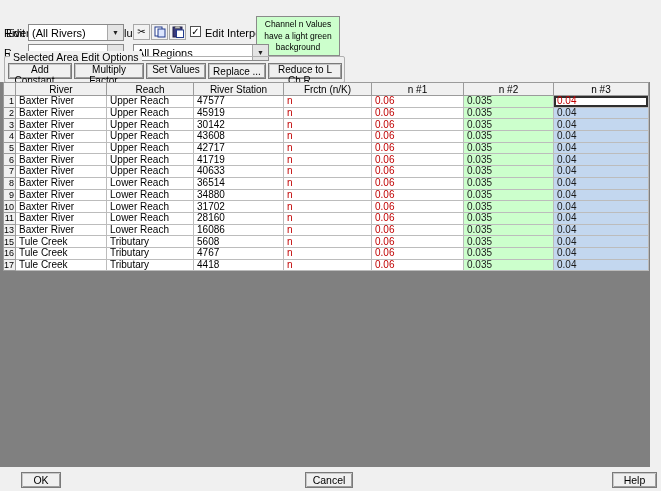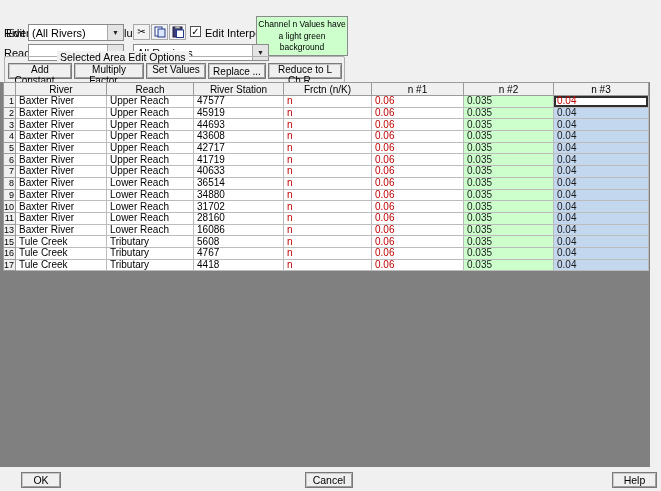--- a/index.html
+++ b/index.html
@@ -18,25 +18,25 @@
     display:flex;align-items:center;justify-content:center;font-size:7px;color:#222;}
   .lbl{font-size:11px;}
   
   .tool{width:17px;height:16px;box-sizing:border-box;border:1px solid #a8a8a8;background:#f2f2f2;
     display:flex;align-items:center;justify-content:center;padding:0;}
   .tool svg{display:block;}
   
   .cb{width:11px;height:11px;box-sizing:border-box;border:1px solid #505050;background:#fff;
     font-size:10px;line-height:9px;text-align:center;color:#000;}
   
-  #note{left:256px;top:16px;width:92px;height:40px;box-sizing:border-box;border:1px solid #8a8a8a;
+  #note{left:256px;top:16px;width:84px;height:40px;box-sizing:border-box;border:1px solid #8a8a8a;
     background:#ccffcc;font-size:8.5px;line-height:11.5px;text-align:center;padding-top:2px;overflow:hidden;}
   
   #groupbox{left:4px;top:56px;width:341px;height:27px;box-sizing:border-box;border:1px solid #b0b0b0;border-radius:2px;}
-  #group-label{left:10px;top:51px;background:#f0f0f0;padding:0 3px;font-size:10.5px;margin-left:47px;}
+  #group-label{left:10px;top:51px;background:#f0f0f0;padding:0 3px;font-size:10.5px;}
   #edit-buttons{left:8px;top:63px;width:334px;display:flex;justify-content:space-between;align-items:center;}
   .btn{box-sizing:border-box;border:1px solid #7a7a7a;background:#f0f0f0;font-family:"Liberation Sans",sans-serif;
     font-size:10px;height:16px;padding:0 2px;box-shadow:1px 1px 0 #c8c8c8 inset, -1px -1px 0 #9e9e9e inset;}
   
   #panel{left:0;top:82px;width:650px;height:385px;background:#808080;}
   
   table{position:absolute;left:3px;top:0;border-collapse:collapse;table-layout:fixed;border:1px solid #4f4f4f;}
   th{background:#f0f0f0;border:1px solid #9b9b9b;font-weight:400;font-size:10px;height:12px;padding:0;
      white-space:nowrap;overflow:hidden;}
   td{background:#fff;border:1px solid #bcbcbc;font-size:10px;line-height:10px;height:10.7px;
@@ -147,21 +147,21 @@
           <td>45919</td>
           <td class="red">n</td>
           <td class="red">0.06</td>
           <td class="green">0.035</td>
           <td class="blue">0.04</td>
         </tr>
         <tr>
           <td class="rownum">3</td>
           <td>Baxter River</td>
           <td>Upper Reach</td>
-          <td>44693</td>
+          <td>30142</td>
           <td class="red">n</td>
           <td class="red">0.06</td>
           <td class="green">0.035</td>
           <td class="blue">0.04</td>
         </tr>
         <tr>
           <td class="rownum">4</td>
           <td>Baxter River</td>
           <td>Upper Reach</td>
           <td>43608</td>

